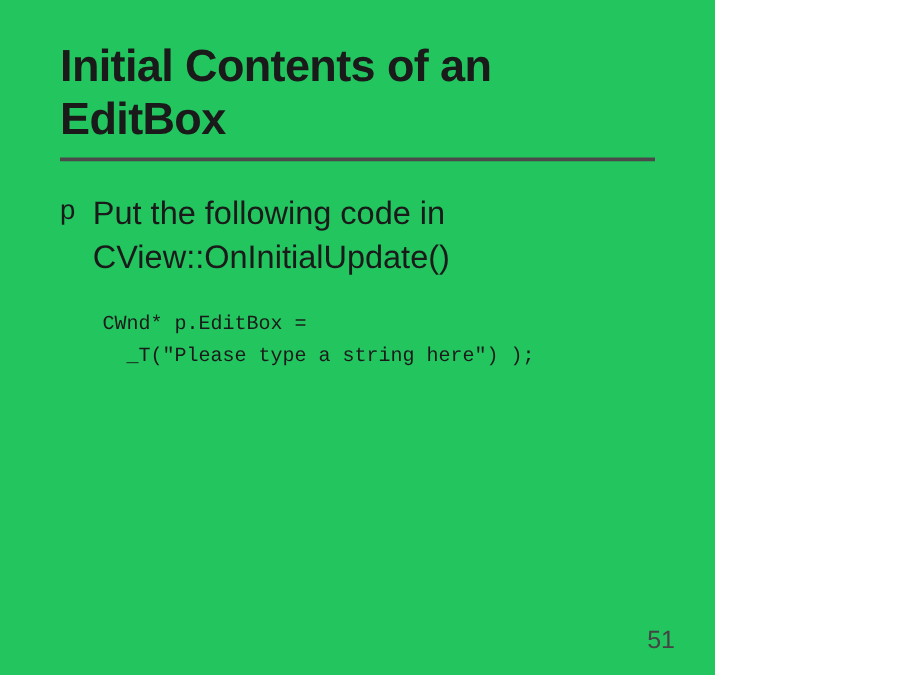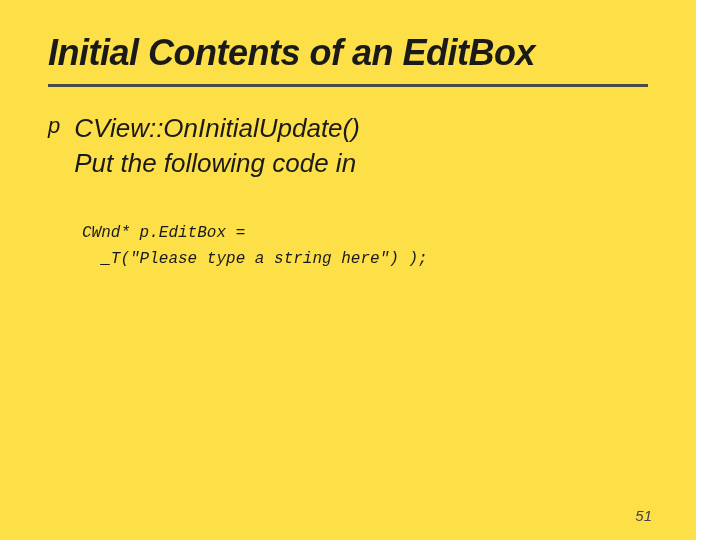--- a/index.html
+++ b/index.html
@@ -10,26 +10,25 @@
 
     body {
       width: 720px;
       height: 540px;
       background-color: #ffffff;
       font-family: Arial, sans-serif;
       overflow: hidden;
     }
 
     .slide {
-      width: 696px;
+      width: 572px;
       height: 540px;
-      background: #fde047;
+      background: #22c55e;
       padding: 32px 48px 24px 48px;
       position: relative;
-      font-style: italic;
     }
 
     .title-area {
       border-bottom: 3px solid #4a4a4a;
       padding-bottom: 10px;
       margin-bottom: 24px;
     }
 
     .title {
       font-size: 36px;
@@ -53,54 +52,54 @@
       flex-shrink: 0;
     }
 
     .bullet-text {
       font-size: 26px;
       color: #1a1a1a;
       line-height: 1.35;
     }
 
     .code-block {
-      margin-top: 40px;
+      margin-top: 24px;
       margin-left: 34px;
       font-family: 'Courier New', Courier, monospace;
       font-size: 16px;
       color: #1a1a1a;
       line-height: 1.6;
     }
 
     .code-line {
       white-space: pre;
     }
 
     .page-number {
       position: absolute;
       bottom: 16px;
-      right: 44px;
-      font-size: 15px;
+      right: 32px;
+      font-size: 20px;
       color: #444444;
     }
   </style>
 </head>
 <body>
 
 <div class="slide">
 
   <div class="title-area">
     <h1 class="title">Initial Contents of an EditBox</h1>
   </div>
 
   <div class="content-area">
     <span class="bullet-marker">p</span>
     <div class="bullet-text">
+      <div>Put the following code in</div>
       <div>CView::OnInitialUpdate()</div>
-      <div>Put the following code in</div>
     </div>
   </div>
 
   <div class="code-block">
     <div class="code-line">CWnd* p.EditBox =</div>
     <div class="code-line">  _T("Please type a string here") );</div>
   </div>
 
   <div class="page-number">51</div>
 

